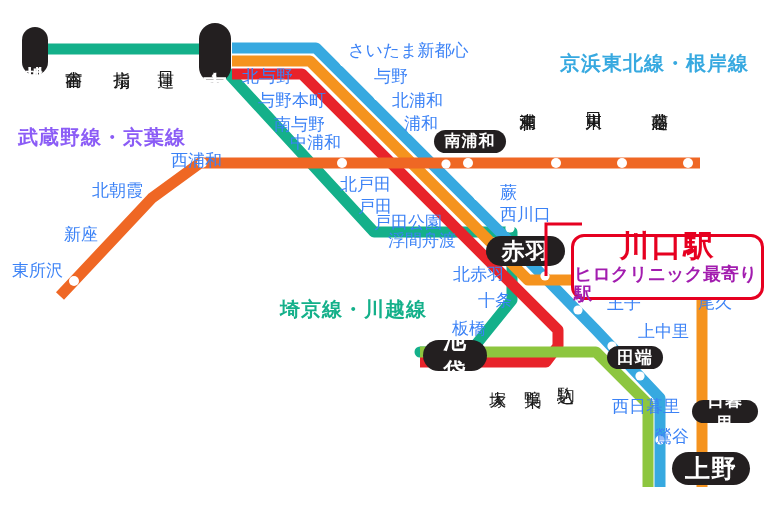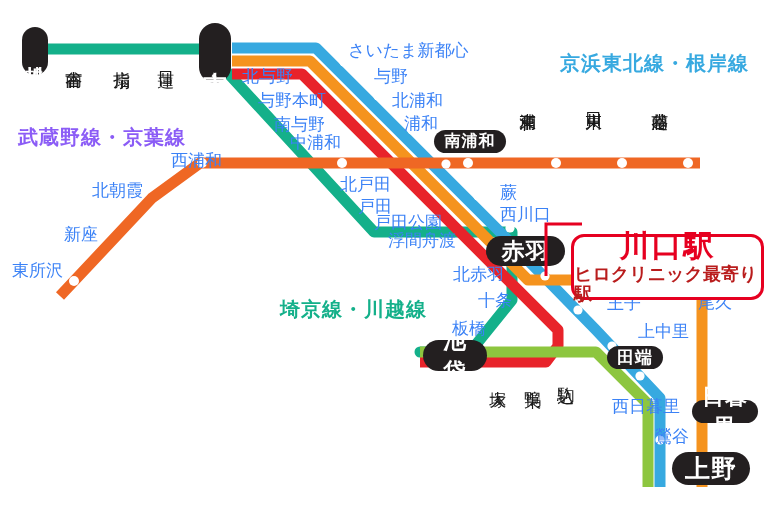--- a/index.html
+++ b/index.html
@@ -71,21 +71,21 @@
     background:#ffffff;
     display:flex;
     flex-direction:column;
     align-items:center;
     justify-content:center;
   }
   #callout .c-main{
     color:#e60020;font-weight:bold;font-size:30px;letter-spacing:2px;line-height:1.05;
   }
   #callout .c-sub{
-    color:#b91c1c;font-weight:bold;font-size:18px;letter-spacing:0px;line-height:1.1;margin-top:2px;
+    color:#a21caf;font-weight:bold;font-size:18px;letter-spacing:0px;line-height:1.1;margin-top:2px;
   }
 </style>
 </head>
 <body>
 
 <div id="map-root">
 
   <svg id="rail-svg" viewBox="0 0 780 507" xmlns="http://www.w3.org/2000/svg">
 
     <path d="M 46,49 L 209,49" stroke="#14b08a" stroke-width="11" fill="none" stroke-linecap="butt"></path>
@@ -138,21 +138,21 @@
 
 
   <div class="badge badge-h" style="left:434px;top:130px;width:72px;height:23px;font-size:16px;">南浦和</div>
 
   <div class="badge badge-h" style="left:486px;top:236px;width:79px;height:30px;font-size:23px;">赤羽</div>
 
   <div class="badge badge-h" style="left:423px;top:340px;width:64px;height:31px;font-size:23px;">池袋</div>
 
   <div class="badge badge-h" style="left:607px;top:346px;width:56px;height:23px;font-size:17px;">田端</div>
 
-  <div class="badge badge-h" style="left:692px;top:400px;width:66px;height:23px;font-size:22px;">日暮里</div>
+  <div class="badge badge-h" style="left:692px;top:400px;width:66px;height:23px;font-size:17px;">日暮里</div>
 
   <div class="badge badge-h" style="left:672px;top:452px;width:78px;height:33px;font-size:25px;">上野</div>
 
   <div class="vlbl st-name" style="left:65px;top:58px;">南古谷</div>
   <div class="vlbl st-name" style="left:113px;top:58px;">指扇</div>
   <div class="vlbl st-name" style="left:157px;top:58px;">日蓮</div>
 
   <div class="hlbl st-name" style="left:348px;top:42px;">さいたま新都心</div>
   <div class="hlbl st-name" style="left:374px;top:68px;">与野</div>
   <div class="hlbl st-name" style="left:392px;top:92px;">北浦和</div>

